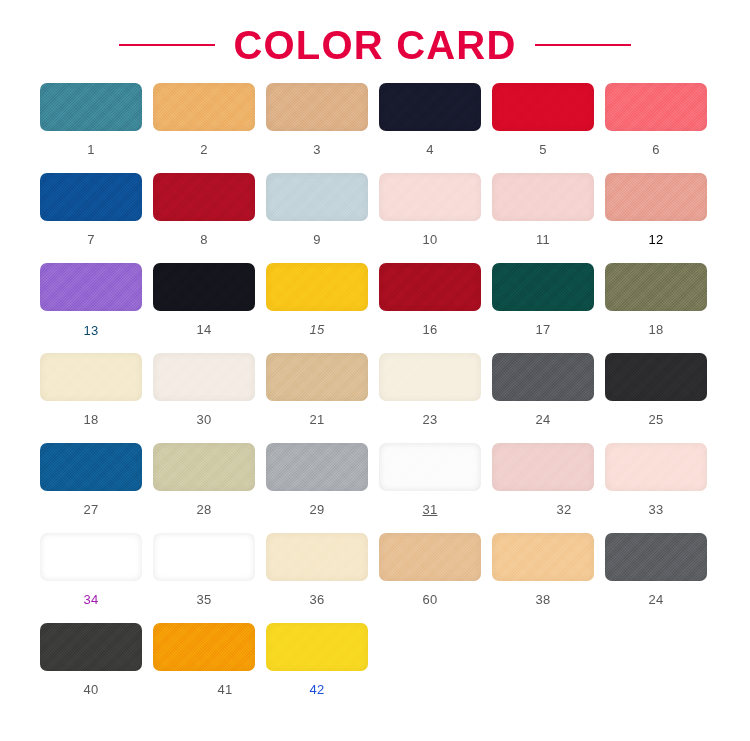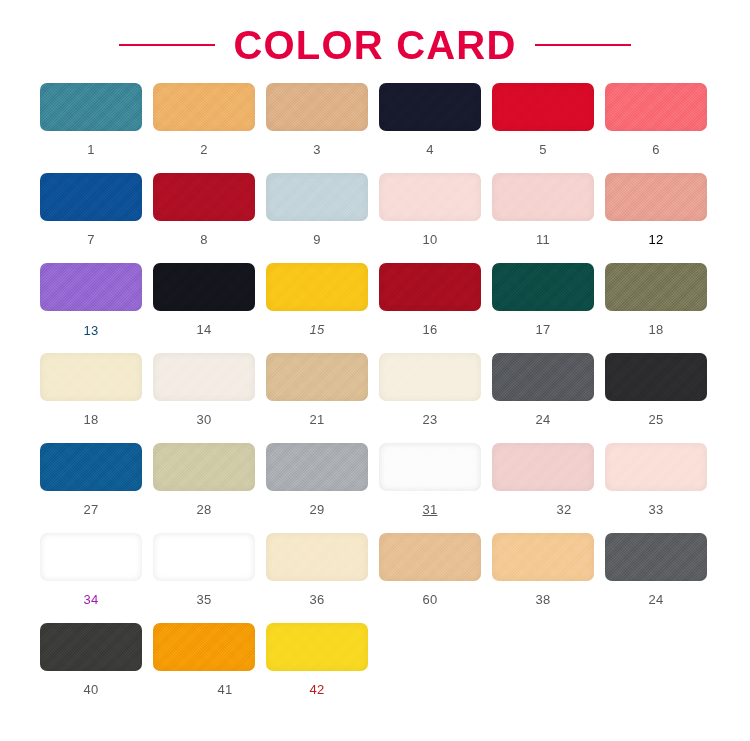--- a/index.html
+++ b/index.html
@@ -281,17 +281,17 @@
       <div class="cell">
         <div class="swatch" style="background-color: rgb(58, 58, 56);"></div>
         <div class="label" style="color: rgb(88, 88, 90);">40</div>
       </div>
       <div class="cell">
         <div class="swatch" style="background-color: rgb(245, 154, 6);"></div>
         <div class="label" style="color: rgb(88, 88, 90); margin-left: 42px;">41</div>
       </div>
       <div class="cell">
         <div class="swatch" style="background-color: rgb(249, 216, 33);"></div>
-        <div class="label" style="color: #b91c1c;">42</div>
+        <div class="label" style="color: #1d4ed8;">42</div>
       </div>
     </div>
 
 </div>
 
 </body></html>

